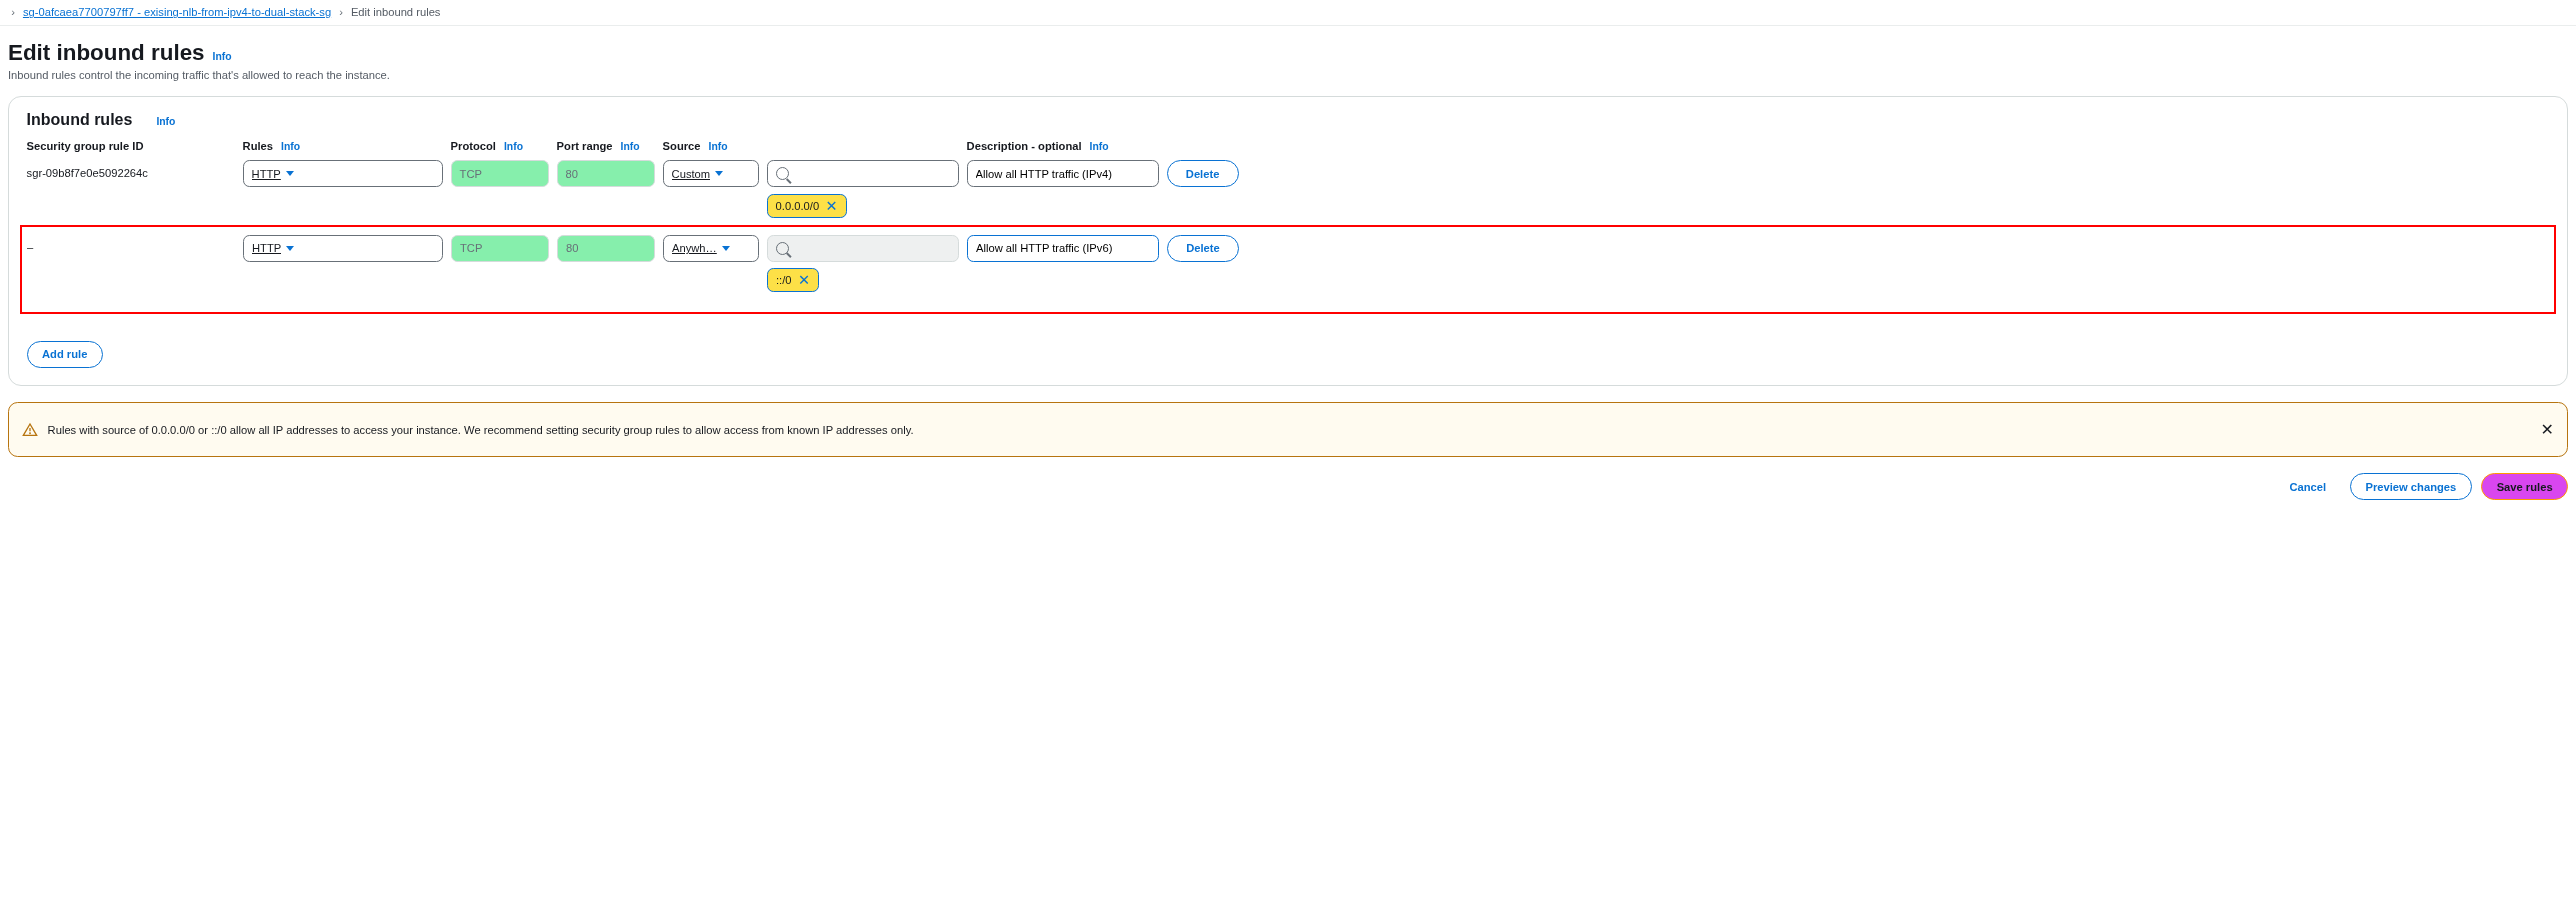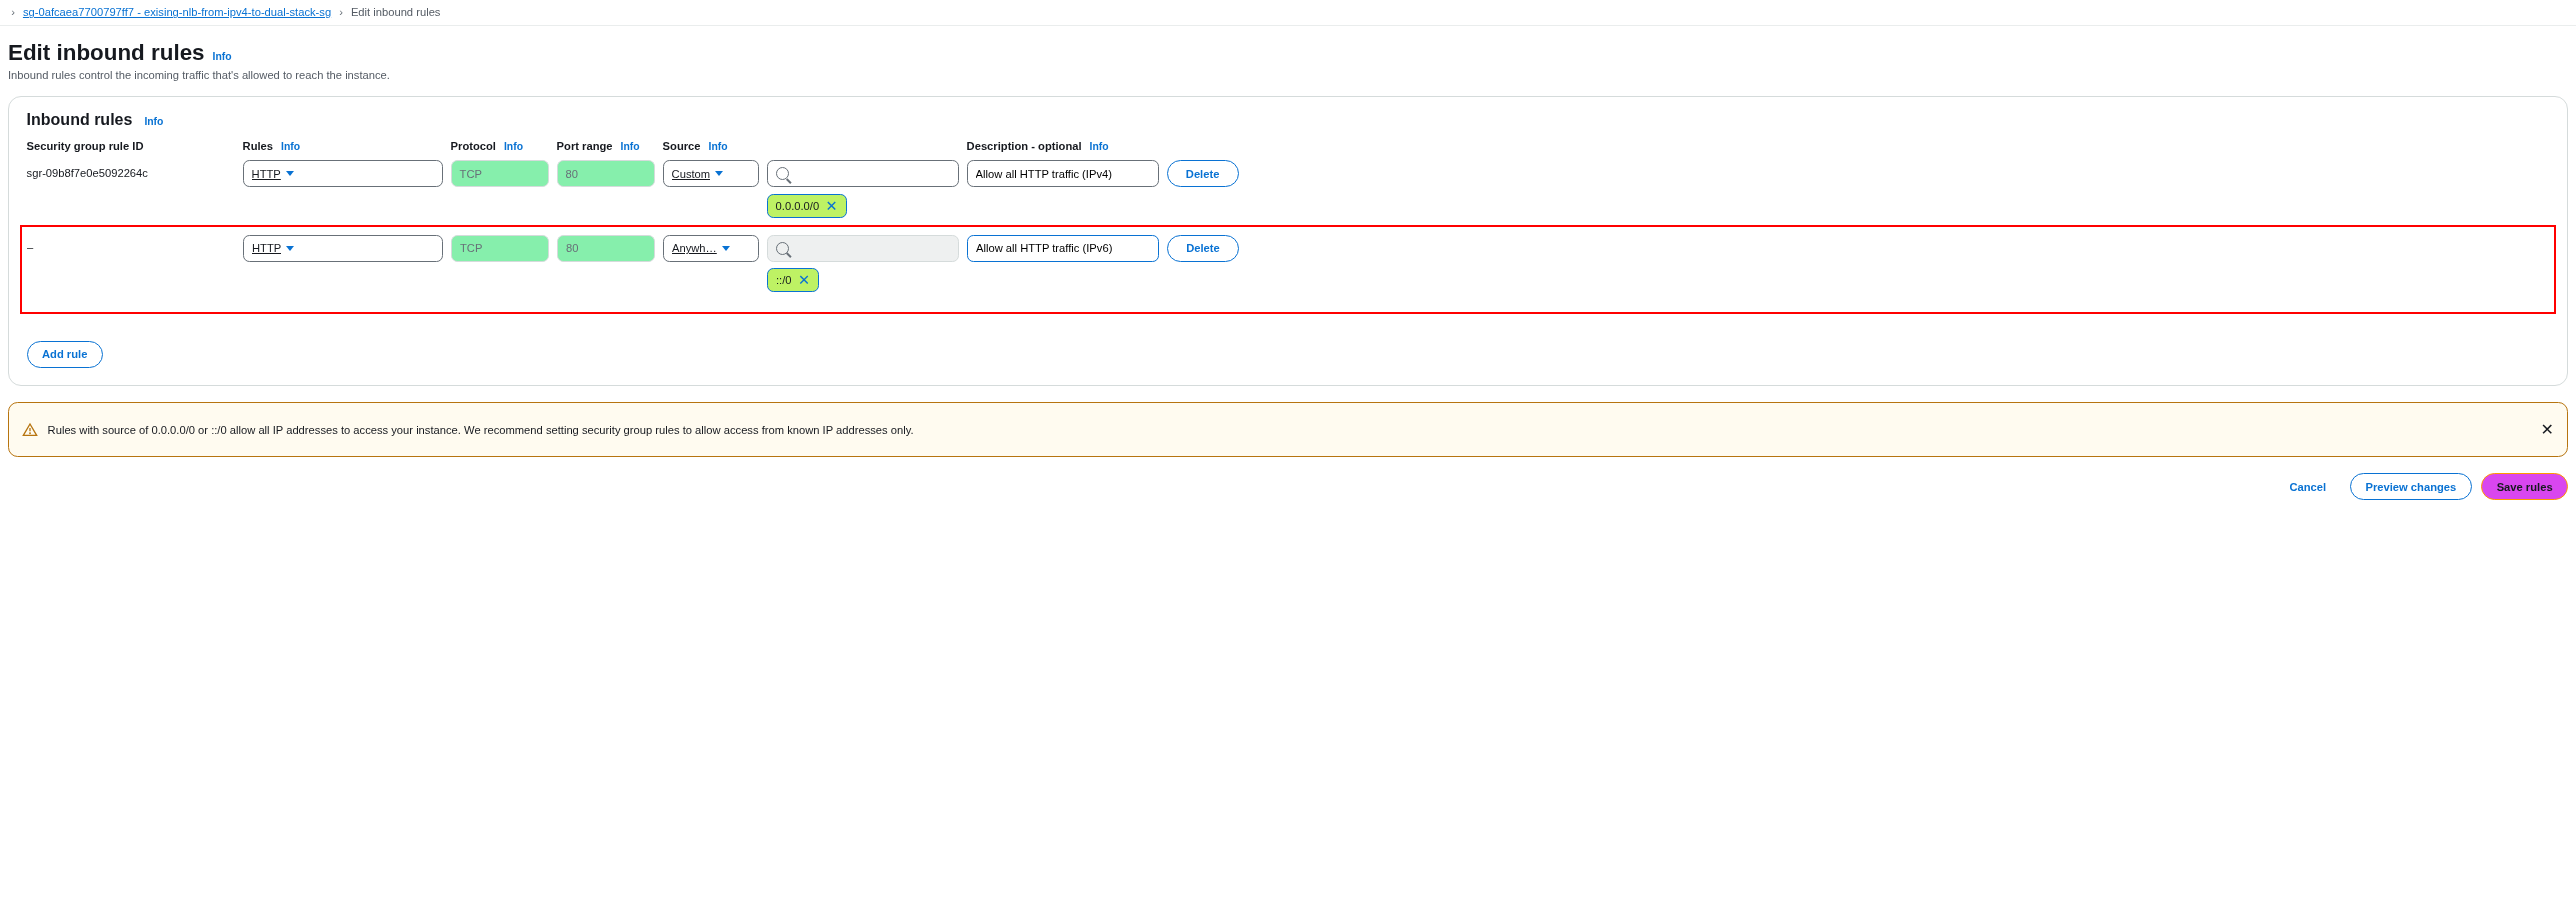--- a/index.html
+++ b/index.html
@@ -53,21 +53,21 @@
   }
   .panel {
     border: 0.8px solid #d5dbdb;
     border-radius: 13px;
     margin-top: 14.4px;
     padding: 14.4px 17.6px 17.6px 17.6px;
   }
   .panel-title-row {
     display: flex;
     align-items: baseline;
-    gap: 12px;
+    gap: 24px;
     margin-bottom: 11.2px;
   }
   .panel-title {
     font-size: 16px;
     font-weight: 700;
   }
   .header-row, .rule-row {
     display: grid;
     grid-template-columns: 208px 200px 98px 98px 96px 192px 192px 72px;
     gap: 8px;
@@ -125,21 +125,21 @@
     position:relative;
   }
   .search-box .mag::after{
     content:''; position:absolute; width:5.6px; height:1.6px;
     background:#687078; bottom:-2.4px; right:-4px; transform:rotate(45deg);
   }
   .token-row { margin-top:6.4px; display:flex; }
   .token {
     display:inline-flex; align-items:center; gap:6.4px;
     border:1.6px solid #0972d3; border-radius:6.4px;
-    padding:4px 8px; font-size:11.2px; background:#bef264;
+    padding:4px 8px; font-size:11.2px; background:#fde047;
   }
   .token .x { color:#0972d3; font-size:14.4px; cursor:pointer; line-height:1; font-weight:400; }
   .btn {
     height:27px;
     border:1.6px solid #0972d3;
     background:#fff;
     color:#0972d3;
     border-radius:16px;
     padding:0 14.4px;
     font-weight:700;

